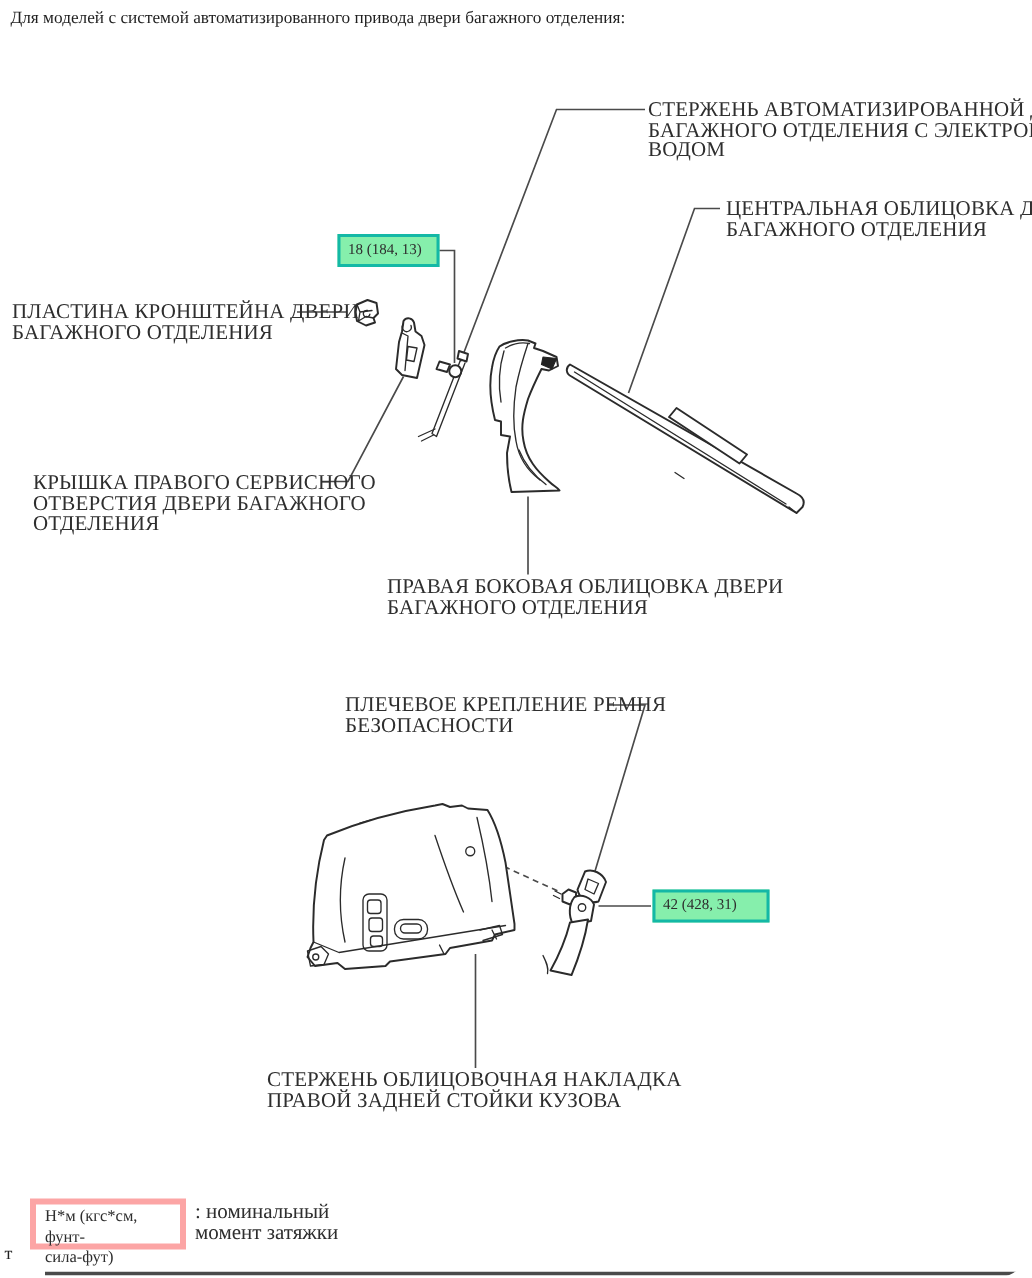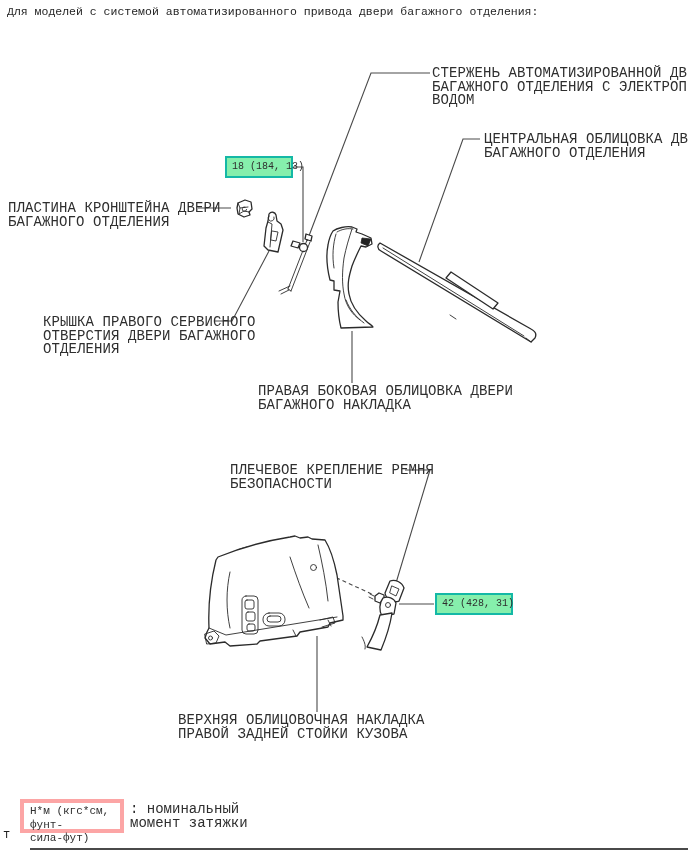--- a/index.html
+++ b/index.html
@@ -1,18 +1,18 @@
 <!DOCTYPE html>
 <html><head>
 <meta charset="utf-8">
 <style>
   html,body{margin:0;padding:0;background:#ffffff;}
   #page{
     position:relative;width:688px;height:852px;background:#ffffff;overflow:hidden;
-    font-family:Liberation Mono, monospace;color:#262626;
+    font-family:Liberation Serif, serif;color:#262626;border-radius:25px;
   }
   .title{
     position:absolute;left:7px;top:5px;font-size:11.5px;line-height:14px;color:#1f1f1f;
     white-space:pre;width:max-content;
   }
   .callout{
     position:absolute;font-size:14px;line-height:13.5px;color:#2e2e2e;
     white-space:pre-line;width:max-content;letter-spacing:0.1px;
   }
   .torque-box{
@@ -132,33 +132,33 @@
   <div class="callout" style="left:432px;top:67px;">СТЕРЖЕНЬ АВТОМАТИЗИРОВАННОЙ ДВЕРИ
 БАГАЖНОГО ОТДЕЛЕНИЯ С ЭЛЕКТРОПРИ-
 ВОДОМ</div>
 
   <div class="callout" style="left:484px;top:133px;">ЦЕНТРАЛЬНАЯ ОБЛИЦОВКА ДВЕРИ
 БАГАЖНОГО ОТДЕЛЕНИЯ</div>
 
   <div class="callout" style="left:8px;top:202px;">ПЛАСТИНА КРОНШТЕЙНА ДВЕРИ
 БАГАЖНОГО ОТДЕЛЕНИЯ</div>
 
-  <div class="callout" style="left:43px;top:316px;">КРЫШКА ПРАВОГО СЕРВИСНОГО
+  <div class="callout" style="left:22px;top:316px;">КРЫШКА ПРАВОГО СЕРВИСНОГО
 ОТВЕРСТИЯ ДВЕРИ БАГАЖНОГО
 ОТДЕЛЕНИЯ</div>
 
   <div class="callout" style="left:258px;top:385px;">ПРАВАЯ БОКОВАЯ ОБЛИЦОВКА ДВЕРИ
-БАГАЖНОГО НАКЛАДКА</div>
+БАГАЖНОГО ОТДЕЛЕНИЯ</div>
 
   <div class="torque-box" style="left:225px;top:156px;width:68px;height:22px;">18 (184, 13)</div>
 
   <div class="callout" style="left:230px;top:464px;">ПЛЕЧЕВОЕ КРЕПЛЕНИЕ РЕМНЯ
 БЕЗОПАСНОСТИ</div>
 
-  <div class="callout" style="left:178px;top:714px;">ВЕРХНЯЯ ОБЛИЦОВОЧНАЯ НАКЛАДКА
+  <div class="callout" style="left:178px;top:714px;">СТЕРЖЕНЬ ОБЛИЦОВОЧНАЯ НАКЛАДКА
 ПРАВОЙ ЗАДНЕЙ СТОЙКИ КУЗОВА</div>
 
   <div class="torque-box" style="left:435px;top:593px;width:78px;height:22px;">42 (428, 31)</div>
 
   <div class="legend-box">Н*м (кгс*см, фунт-
 сила-фут)</div>
   <div class="legend-desc">: номинальный
 момент затяжки</div>
 
   <div class="footer-char">т</div>

